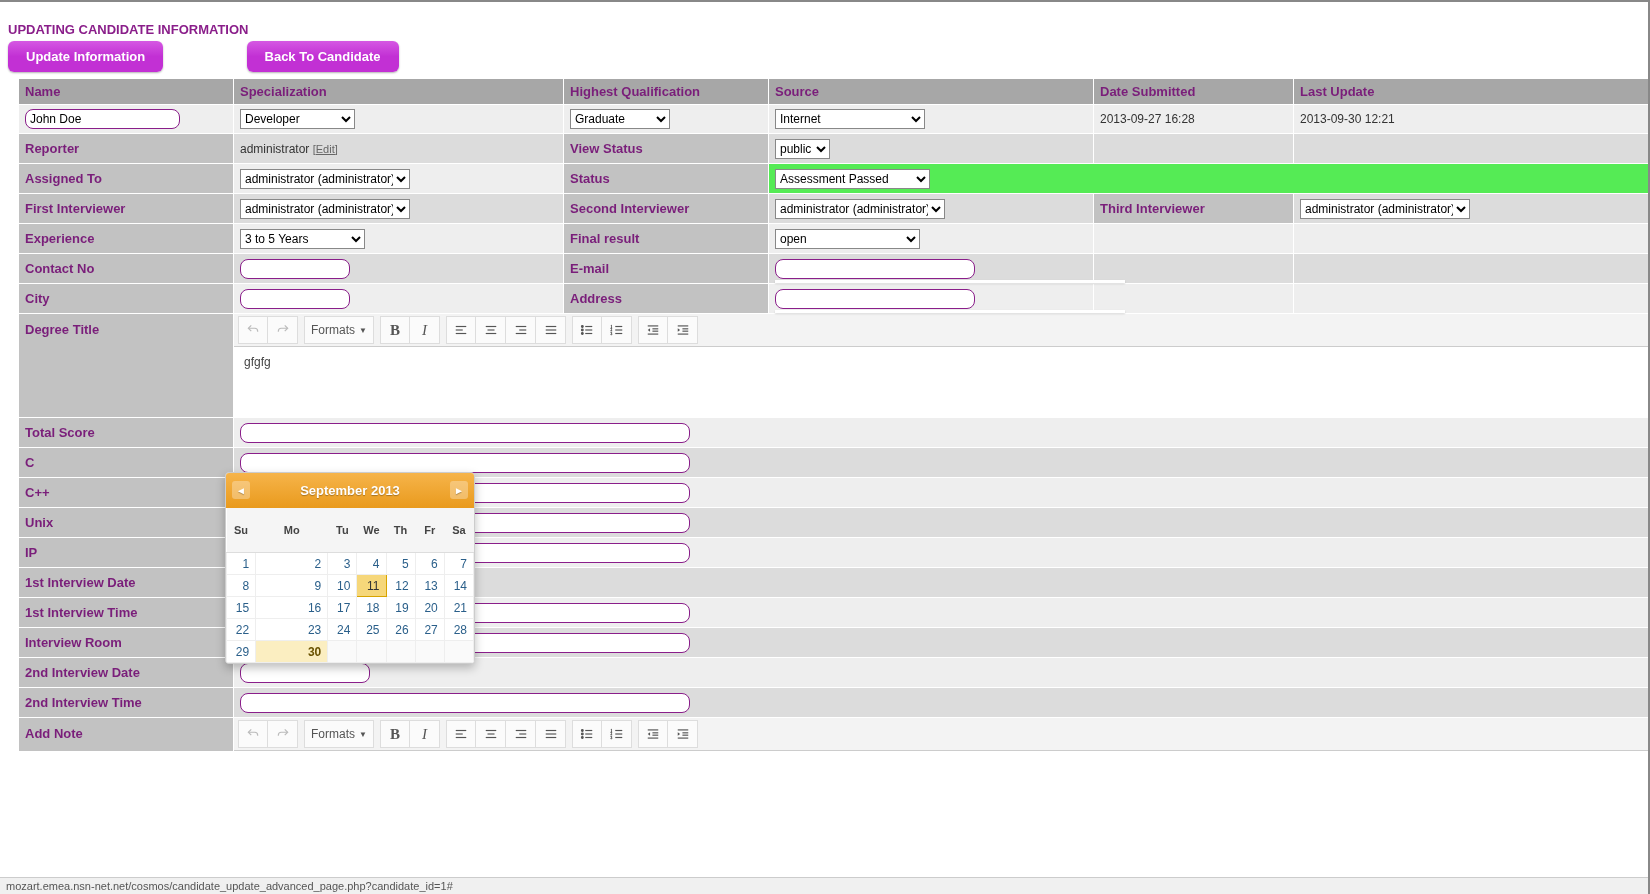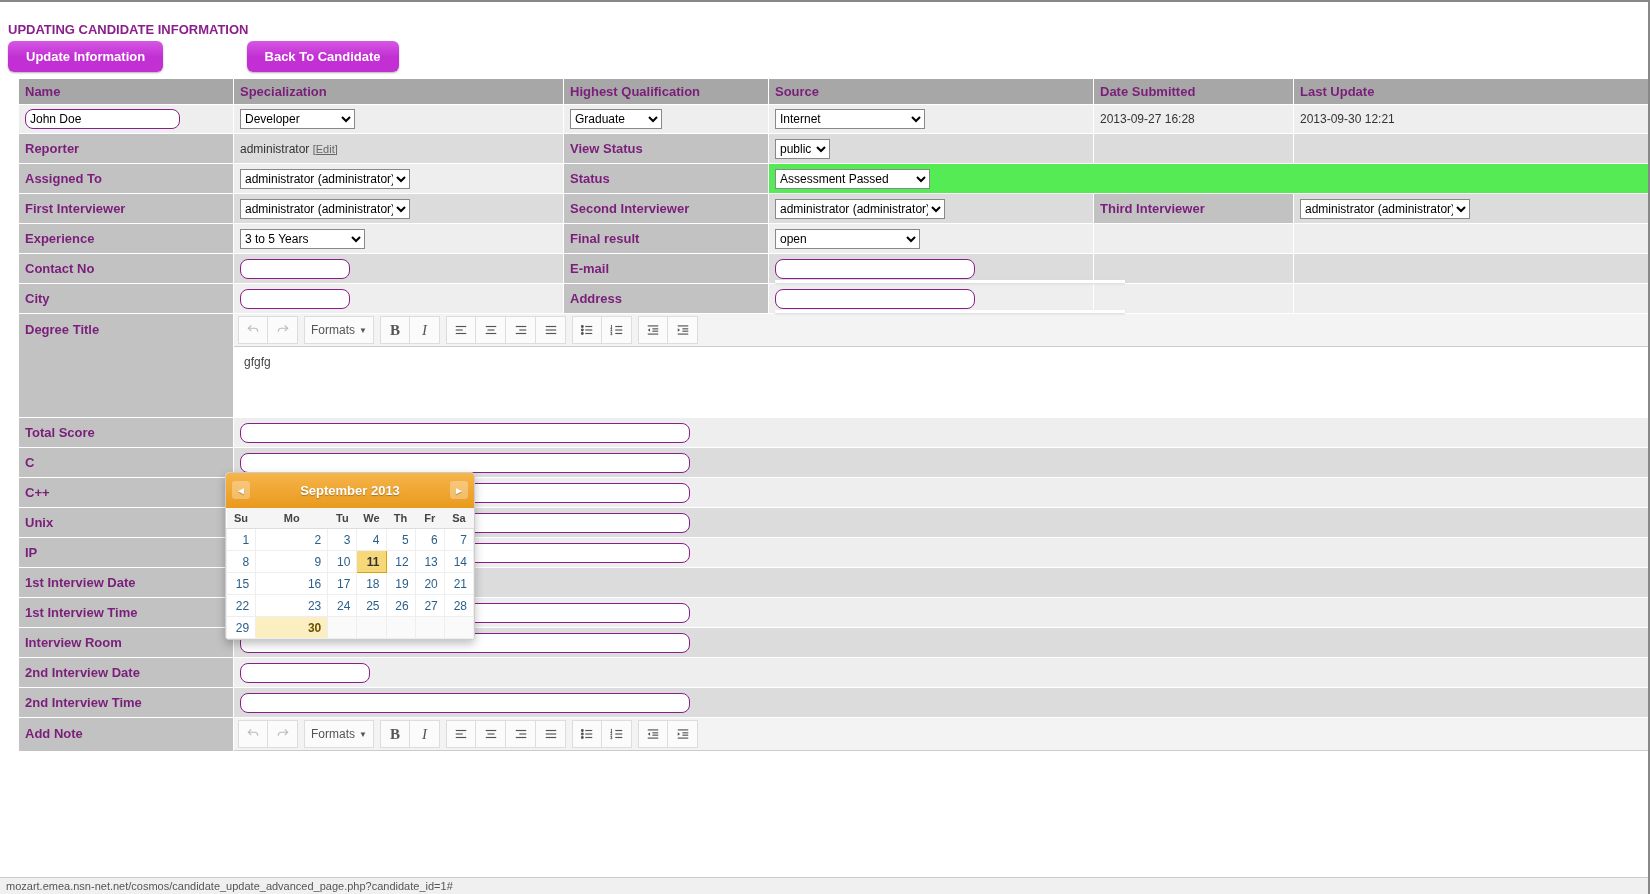--- a/index.html
+++ b/index.html
@@ -131,29 +131,29 @@
   }
   .cal-nav {
     position:absolute; top:8px; width:18px; height:18px;
     background: rgba(255,255,255,.3); border-radius:3px;
     display:flex; align-items:center; justify-content:center;
     cursor:pointer; font-size:10px;
   }
   .cal-nav.l { left:6px; } .cal-nav.r { right:6px; }
   .cal table { width:100%; border-collapse:collapse; }
   .cal th {
-    font-size:11px; font-weight:bold; color:#444; padding:4px 0;
+    font-size:11px; font-weight:bold; color:#444; padding:16px 0;
     border-bottom:1px solid #ddd; background:#f5f5f5;
   }
   .cal td {
     text-align:right; font-size:12px; padding:3px 6px 3px 0;
     border:1px solid #eee; color:#2a5f8a; cursor:pointer;
     height: 22px;
   }
-  .cal td.sel { background:#f6d77a; border:1px solid #d8a400; color:#333; font-weight:bold;}
+  .cal td.sel { background:#f6d77a; border:1px solid #d8a400; color:#333; font-weight:normal;}
   .cal td.today { background:#fbeec1; color:#6a5200; font-weight:bold;padding-left:30px;}
   .cal td.empty { background:#fafafa; cursor:default; }
   
   .statusbar {
     position:absolute; left:0; bottom:0; right:0;
     background:#f0f0f0; border-top:1px solid #ccc;
     font-size:11px; color:#555; padding:2px 6px;
     font-family: Arial;
   }
   
@@ -191,21 +191,21 @@
     <td class="hdr">Specialization</td>
     <td class="hdr">Highest Qualification</td>
     <td class="hdr">Source</td>
     <td class="hdr">Date Submitted</td>
     <td class="hdr">Last Update</td>
   </tr>
 
   <tr>
     <td class="cell-l"><input type="text" class="txt txt-sm" value="John Doe" style=""></td>
     <td class="cell-l"><select style="width:115px"><option>Developer</option></select></td>
-    <td class="cell-l"><select style="width:92px"><option>Graduate</option></select></td>
+    <td class="cell-l"><select style="width:100px"><option>Graduate</option></select></td>
     <td class="cell-l"><select style="width:150px"><option>Internet</option></select></td>
     <td class="cell-l">2013-09-27 16:28</td>
     <td class="cell-l">2013-09-30 12:21</td>
   </tr>
 
   <tr>
     <td class="lbl">Reporter</td>
     <td class="cell-d">
       <span>administrator</span>
       <a href="#" class="edit-link">[Edit]</a>

